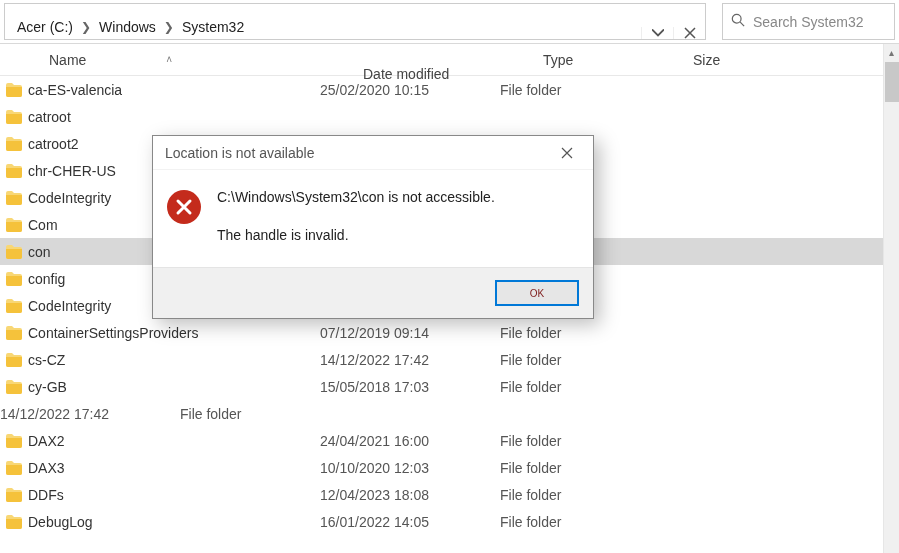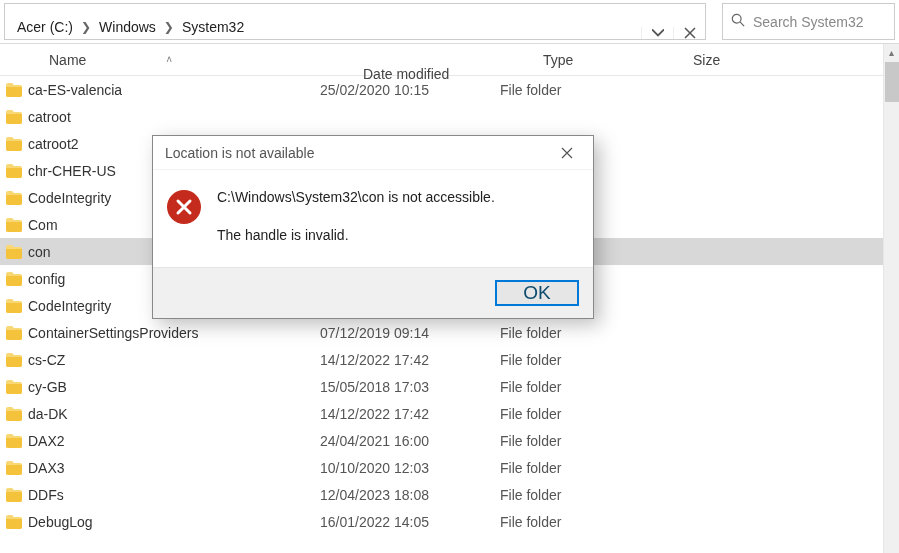--- a/index.html
+++ b/index.html
@@ -148,22 +148,22 @@
     border-top: 1px solid #e4e4e4;
     padding: 12px 14px;
     display: flex;
     justify-content: flex-end;
   }
   .ok-btn {
     width: 84px;
     height: 26px;
     border: 2px solid #0078D7;
     background: #e6e6e6;
-    font-size: 19px;
-    color: #0c4a6e;
+    font-size: 10px;
+    color: #7f1d1d;
     cursor: pointer;
   }
 </style>
 </head>
 <body>
 
 <div class="topbar">
   <div class="breadcrumb-wrap">
     <div class="breadcrumb">
       <span class="crumb">Acer (C:)</span>
@@ -369,29 +369,20 @@
             <path d="M0 4 L16 4 L16 12 Q16 14 14 14 L2 14 Q0 14 0 12 Z" fill="#F5C23B"></path>
           </svg>
         </span>
         <span>cy-GB</span>
       </div>
       <div class="c-date">15/05/2018 17:03</div>
       <div class="c-type">File folder</div>
       <div class="c-size"></div>
     </div>
     <div class="row">
-      <div class="c-name">
-        <span class="folder-icon">
-          <svg viewBox="0 0 16 14">
-            <path d="M0 2 Q0 0 2 0 L6 0 L8 2 L14 2 Q16 2 16 4 L16 12 Q16 14 14 14 L2 14 Q0 14 0 12 Z" fill="#F8D775"></path>
-            <path d="M0 4 L16 4 L16 12 Q16 14 14 14 L2 14 Q0 14 0 12 Z" fill="#F5C23B"></path>
-          </svg>
-        </span>
-        <span>da-DK</span>
-      </div>
       <div class="c-date">14/12/2022 17:42</div>
       <div class="c-type">File folder</div>
       <div class="c-size"></div>
     </div>
     <div class="row">
       <div class="c-name">
         <span class="folder-icon">
           <svg viewBox="0 0 16 14">
             <path d="M0 2 Q0 0 2 0 L6 0 L8 2 L14 2 Q16 2 16 4 L16 12 Q16 14 14 14 L2 14 Q0 14 0 12 Z" fill="#F8D775"></path>
             <path d="M0 4 L16 4 L16 12 Q16 14 14 14 L2 14 Q0 14 0 12 Z" fill="#F5C23B"></path>

